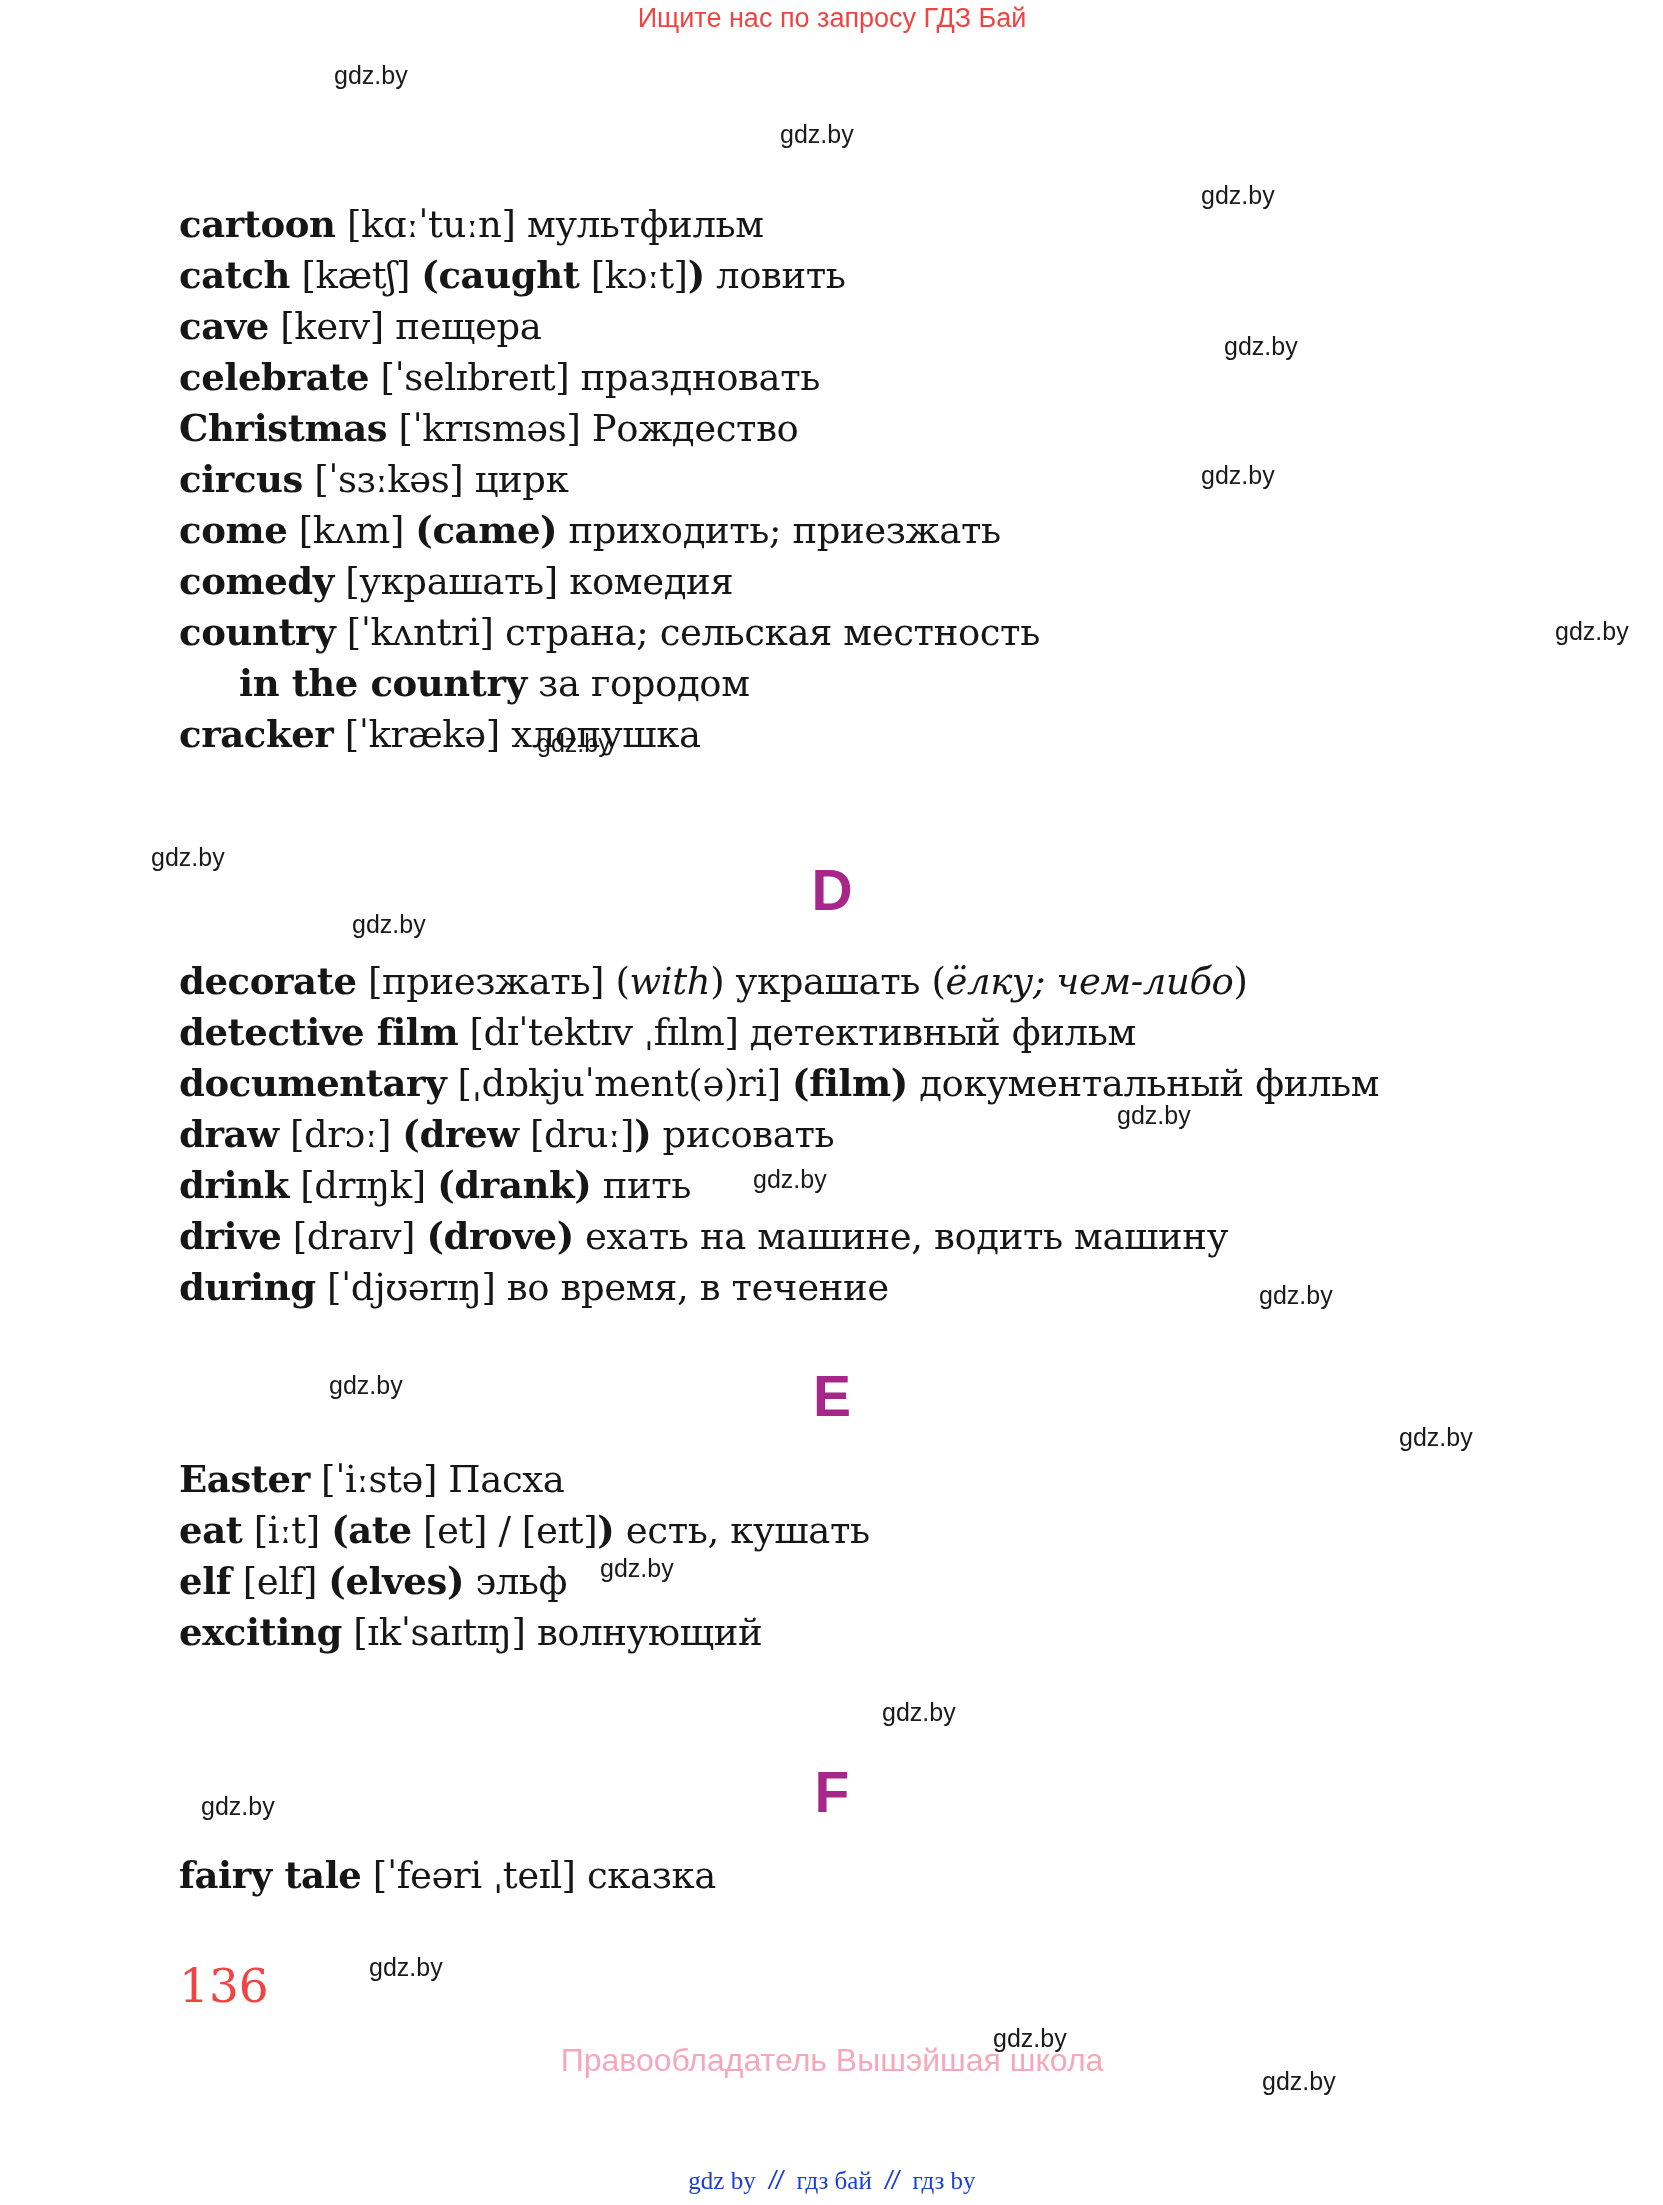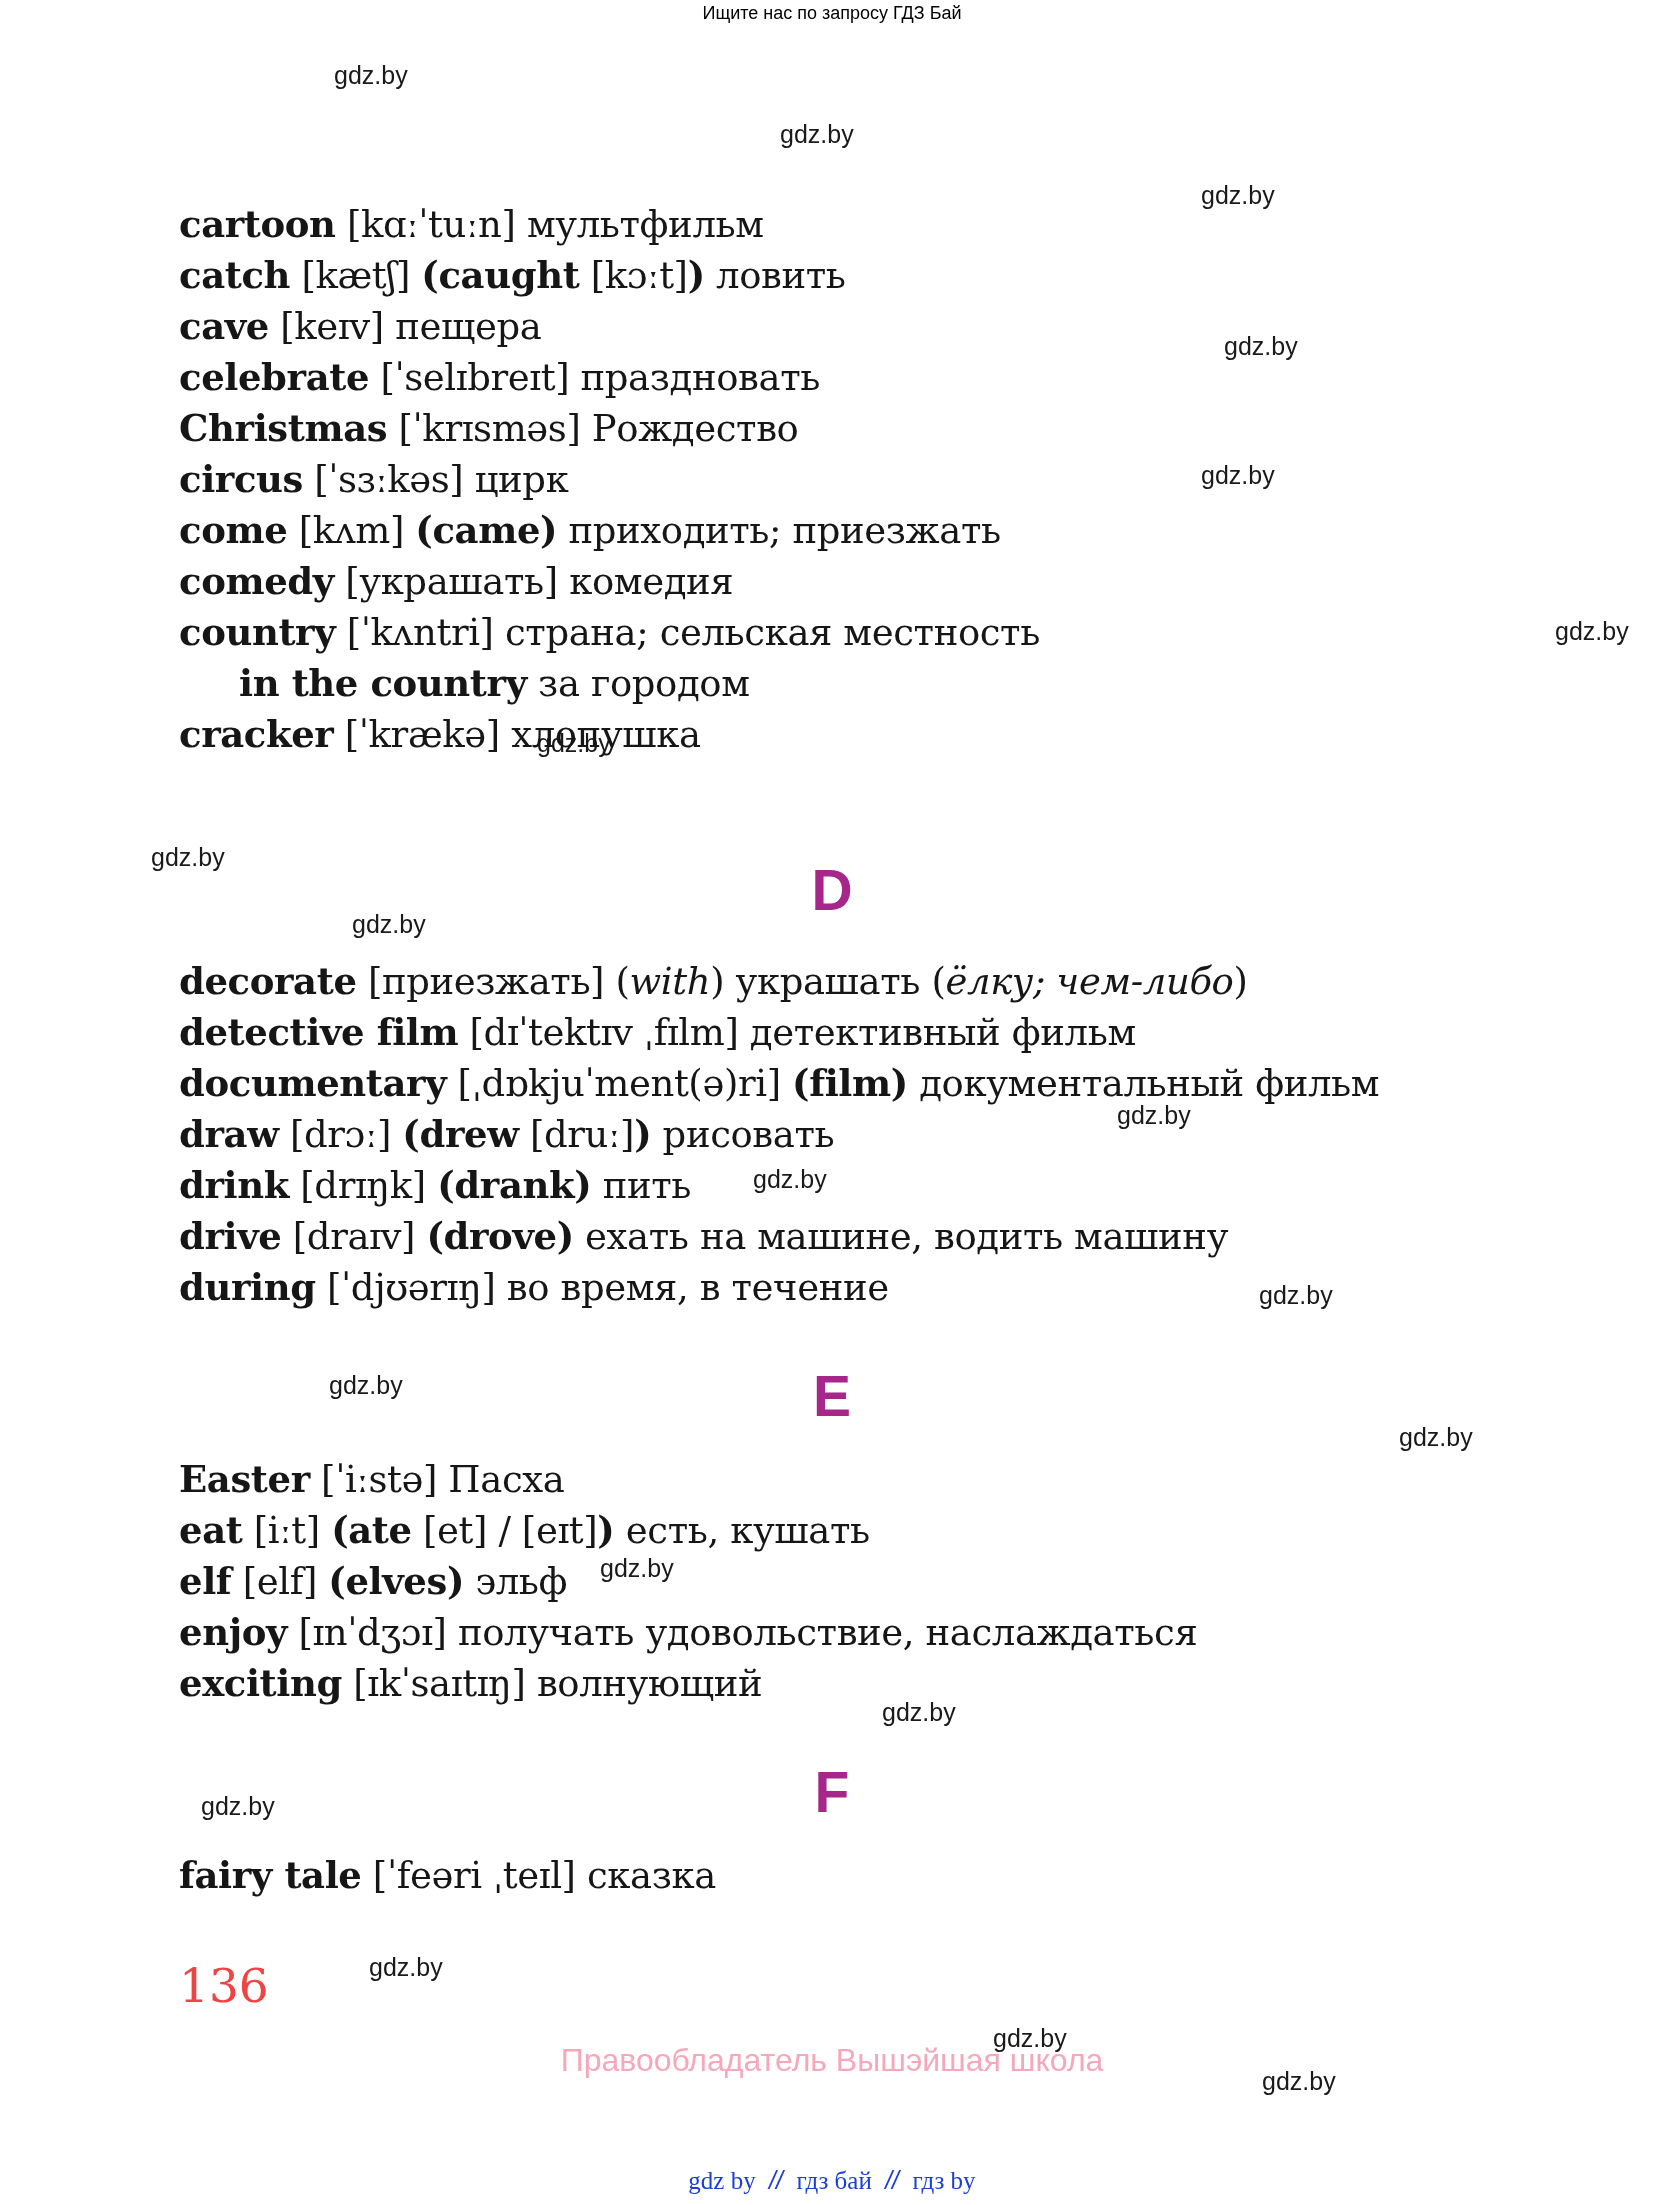--- a/index.html
+++ b/index.html
@@ -1,19 +1,19 @@
 <!DOCTYPE html>
 <html style="font-size:13.4px"><head>
 <meta charset="utf-8">
 <style>
   html,body{margin:0;padding:0;background:#ffffff;}
   .canvas{position:relative;width:1664px;height:2205px;background:#ffffff;overflow:hidden;
           font-family:"DejaVu Serif",serif;color:#161616;}
   .green-header{position:absolute;top:3.4px;left:0;right:0;text-align:center;
-       font-family:"Liberation Sans",sans-serif;font-size:18px;color:#000000;}
+       font-family:"Liberation Sans",sans-serif;font-size:27px;color:#ef4444;}
   .wm{position:absolute;font-family:"Liberation Sans",sans-serif;font-size:25px;color:#1a1a1a;
       white-space:nowrap;line-height:1;}
   .section-letter{position:absolute;left:0;right:0;text-align:center;line-height:1;
       font-family:"Liberation Sans",sans-serif;font-weight:bold;font-size:57px;color:#a6268a;}
   .entries{position:absolute;left:179px;width:1425px;}
   .entry{font-size:37px;line-height:51px;white-space:nowrap;letter-spacing:-0.4px;}
   .entry.indent{padding-left:60px;}
   .seg-b{font-weight:bold;}
   .seg-i{font-style:italic;}
   .page-number{position:absolute;left:179px;top:1962px;font-size:47px;line-height:1;color:#ef4444;}
@@ -75,21 +75,20 @@
         <div class="entry"><span class="seg-b">draw</span><span class="seg-r"> [drɔː] </span><span class="seg-b">(drew</span><span class="seg-r"> [druː]</span><span class="seg-b">)</span><span class="seg-r"> рисовать</span></div>
         <div class="entry"><span class="seg-b">drink</span><span class="seg-r"> [drɪŋk] </span><span class="seg-b">(drank)</span><span class="seg-r"> пить</span></div>
         <div class="entry"><span class="seg-b">drive</span><span class="seg-r"> [draɪv] </span><span class="seg-b">(drove)</span><span class="seg-r"> ехать на машине, водить машину</span></div>
         <div class="entry"><span class="seg-b">during</span><span class="seg-r"> [ˈdjʊərɪŋ] во время, в течение</span></div>
       </div>
       <div class="section-letter" style="top: 1368px; color: rgb(166, 38, 138);">E</div>
       <div class="entries" style="top: 1454px;">
         <div class="entry"><span class="seg-b">Easter</span><span class="seg-r"> [ˈiːstə] Пасха</span></div>
         <div class="entry"><span class="seg-b">eat</span><span class="seg-r"> [iːt] </span><span class="seg-b">(ate</span><span class="seg-r"> [et] / [eɪt]</span><span class="seg-b">)</span><span class="seg-r"> есть, кушать</span></div>
         <div class="entry"><span class="seg-b">elf</span><span class="seg-r"> [elf] </span><span class="seg-b">(elves)</span><span class="seg-r"> эльф</span></div>
-        <div class="entry"><span class="seg-b">enjoy</span><span class="seg-r"> [ɪnˈdʒɔɪ]  получать удовольствие, наслаждаться</span></div>
         <div class="entry"><span class="seg-b">exciting</span><span class="seg-r"> [ɪkˈsaɪtɪŋ] волнующий</span></div>
       </div>
       <div class="section-letter" style="top: 1764px; color: rgb(166, 38, 138);">F</div>
       <div class="entries" style="top: 1850px;">
         <div class="entry"><span class="seg-b">fairy tale</span><span class="seg-r"> [ˈfeəri ˌteɪl] сказка</span></div>
       </div>
     </div>
 
   <div class="page-number">136</div>
 

